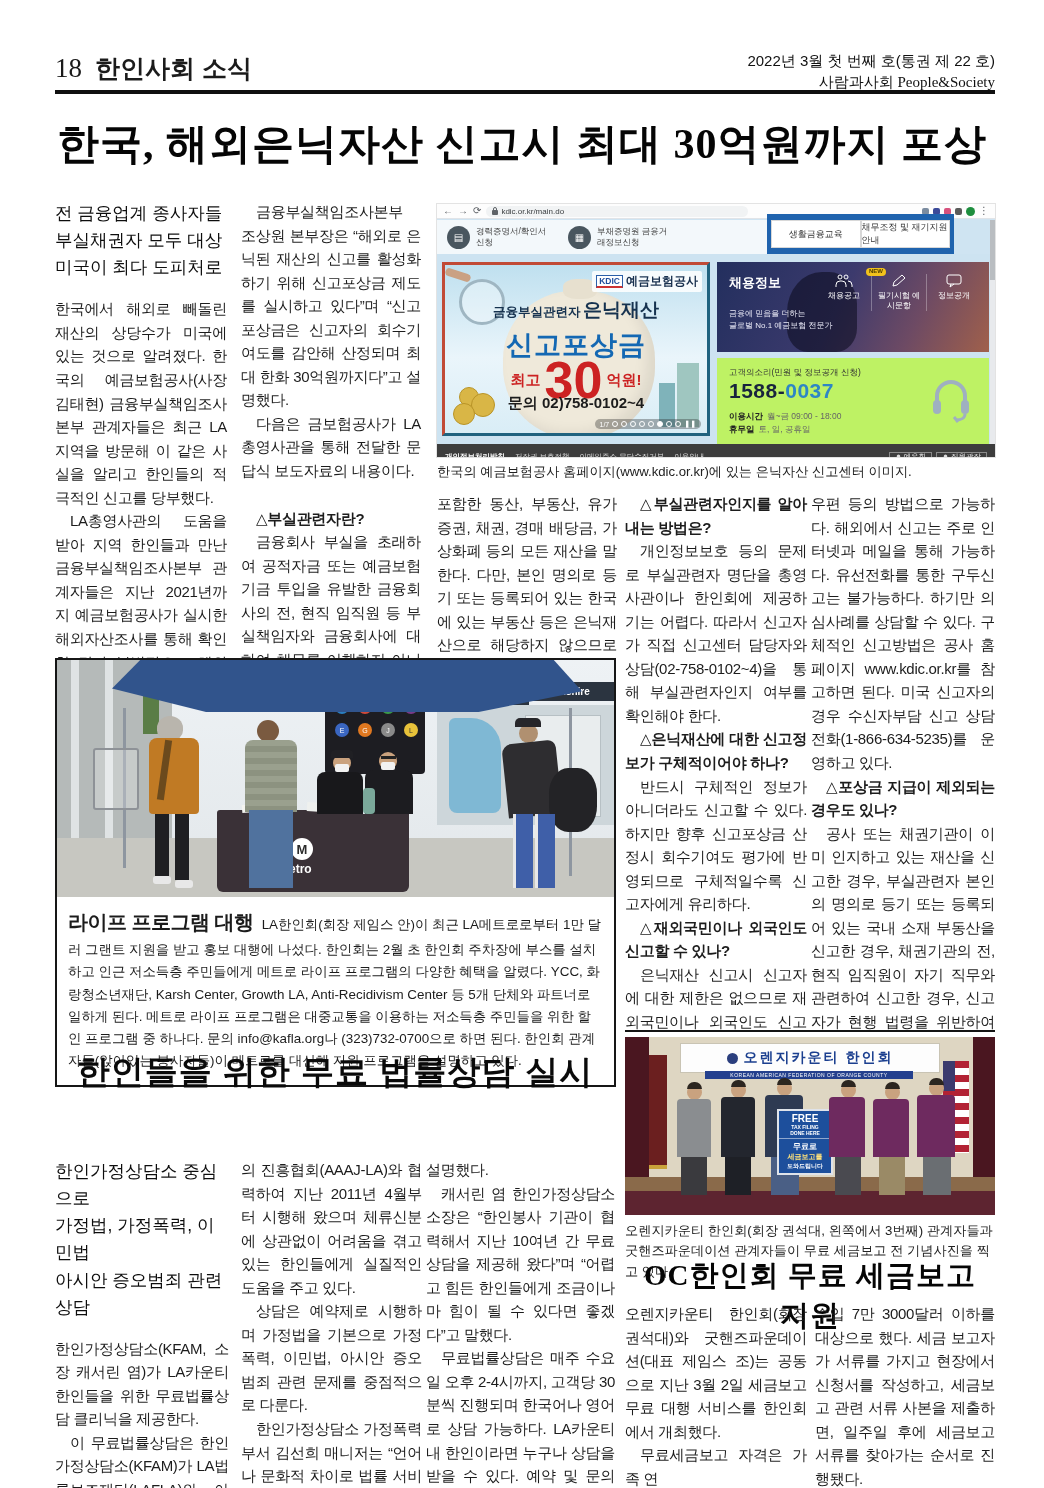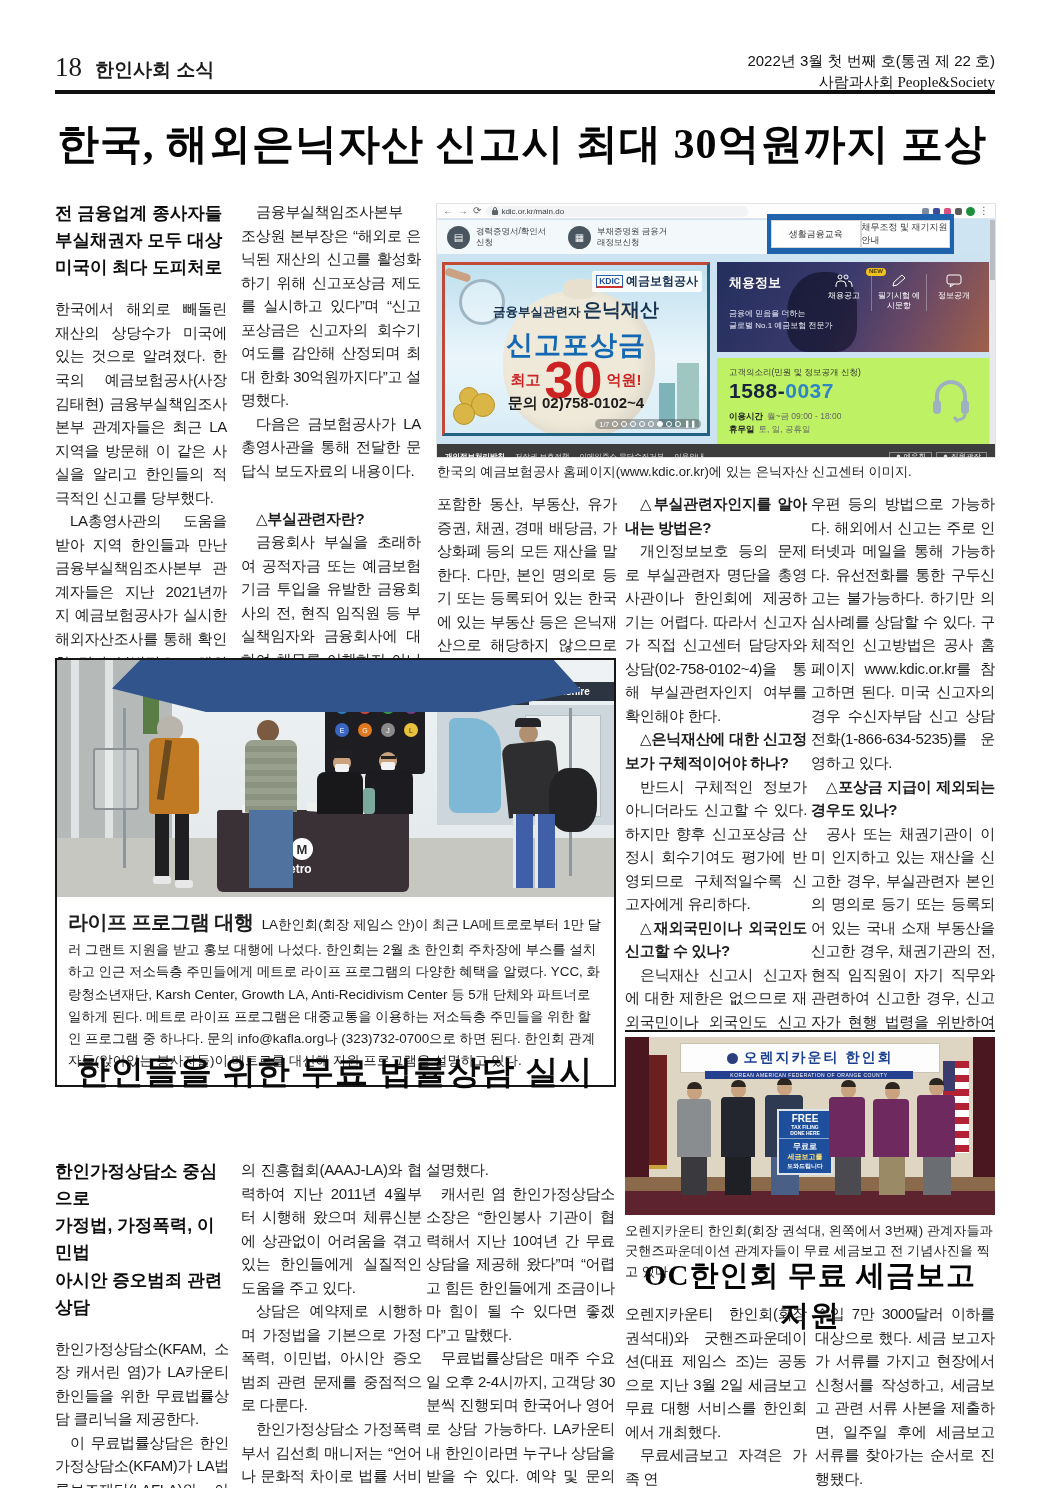--- a/index.html
+++ b/index.html
@@ -3,26 +3,26 @@
 <meta charset="utf-8">
 <style>
   html,body{margin:0;padding:0;background:#e9e9e9;}
   .page{position:relative;width:1044px;height:1488px;margin:0 auto;background:#fff;overflow:hidden;
         font-family:"Liberation Sans","DejaVu Sans",sans-serif;color:#1b1b1b;}
   .abs{position:absolute;}
   .serif{font-family:"Liberation Serif","DejaVu Serif",serif;}
   .bp{font-size:15px;line-height:1.57;text-align:justify;letter-spacing:-0.3px;margin:0;color:#1c1c1c;}
   .ind{text-indent:1em;}
   .q{font-weight:bold;}
-  .subhead{font-size:17.5px;font-weight:bold;line-height:1.55;color:#0d0d0d;margin:0 0 16px 0;}
+  .subhead{font-size:17.5px;font-weight:normal;line-height:1.55;color:#0d0d0d;margin:0 0 16px 0;}
   .cap{font-size:13.2px;line-height:1.55;color:#222;}
   
   .hdr-rule{left:55px;top:90px;width:940px;height:4px;background:#101010;}
   .pgnum{font-size:27px;}
-  .secname{font-size:19px;font-weight:bold;}
+  .secname{font-size:25px;font-weight:bold;}
   .issue{font-size:15px;line-height:1.45;text-align:right;color:#111;}
   .h1{left:0;top:116px;width:100%;text-align:center;font-size:42px;font-weight:600;letter-spacing:1px;color:#050505;}
   .h2{left:55px;top:1050px;width:560px;text-align:center;font-size:33px;font-weight:800;letter-spacing:1px;color:#0a0a0a;}
   .h3{left:625px;top:1256px;width:370px;text-align:center;font-size:29px;font-weight:600;letter-spacing:1px;color:#050505;}
   
   .web{left:437px;top:204px;width:558px;height:253px;background:#cfe4f2;font-size:9px;overflow:hidden;box-shadow:0 0 0 1px #e3e3e3;}
   .wb-bar{left:0;top:0;width:100%;height:15px;background:#fdfdfd;border-bottom:1px solid #e1e4e8;display:flex;align-items:center;padding:0 6px;box-sizing:border-box;gap:5px;color:#5f6368;}
   .navg{font-size:10px;line-height:1;}
   .urlpill{flex:0 0 auto;width:250px;height:11px;background:#f1f3f4;border-radius:6px;display:flex;align-items:center;gap:3px;padding:0 6px;font-size:8px;color:#3c4043;}
   .extrow{margin-left:auto;display:flex;gap:4px;align-items:center;}

